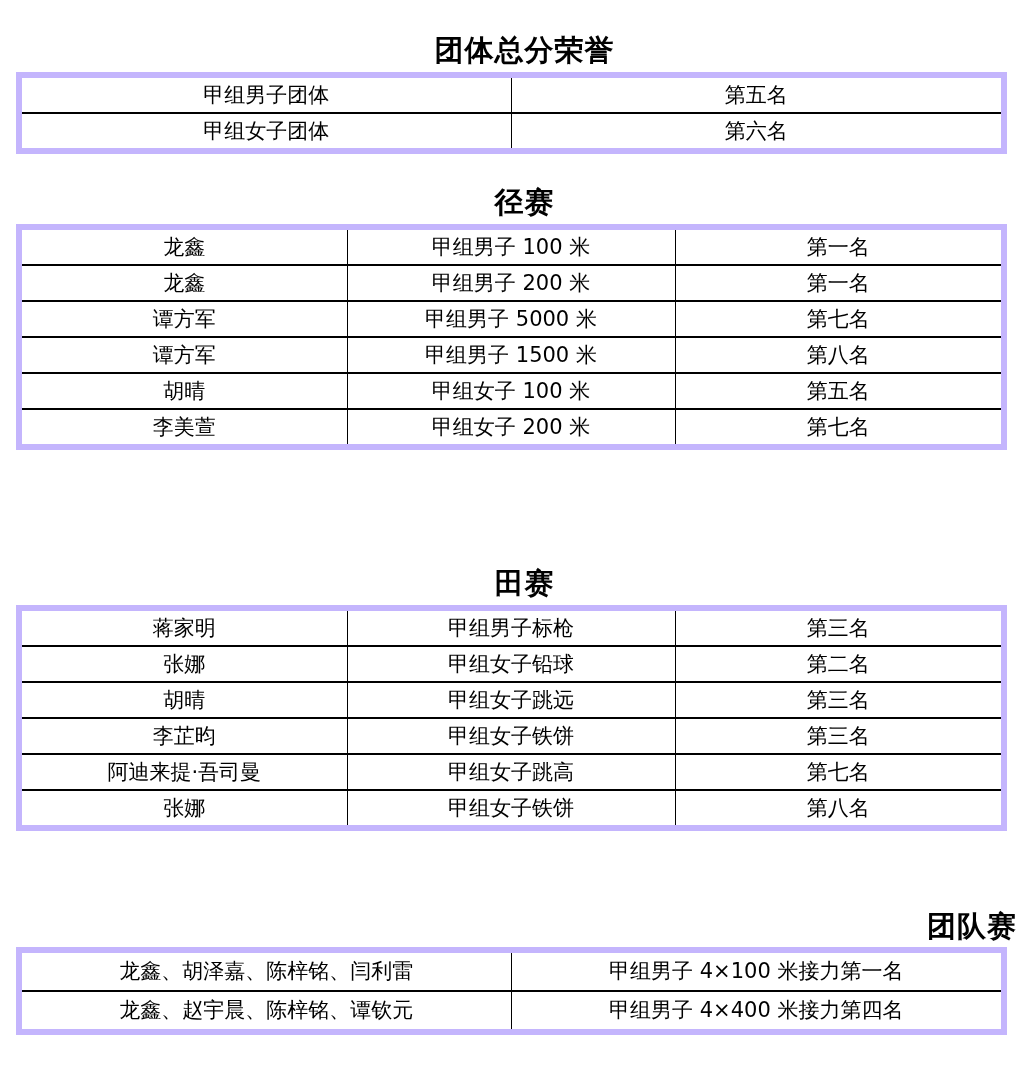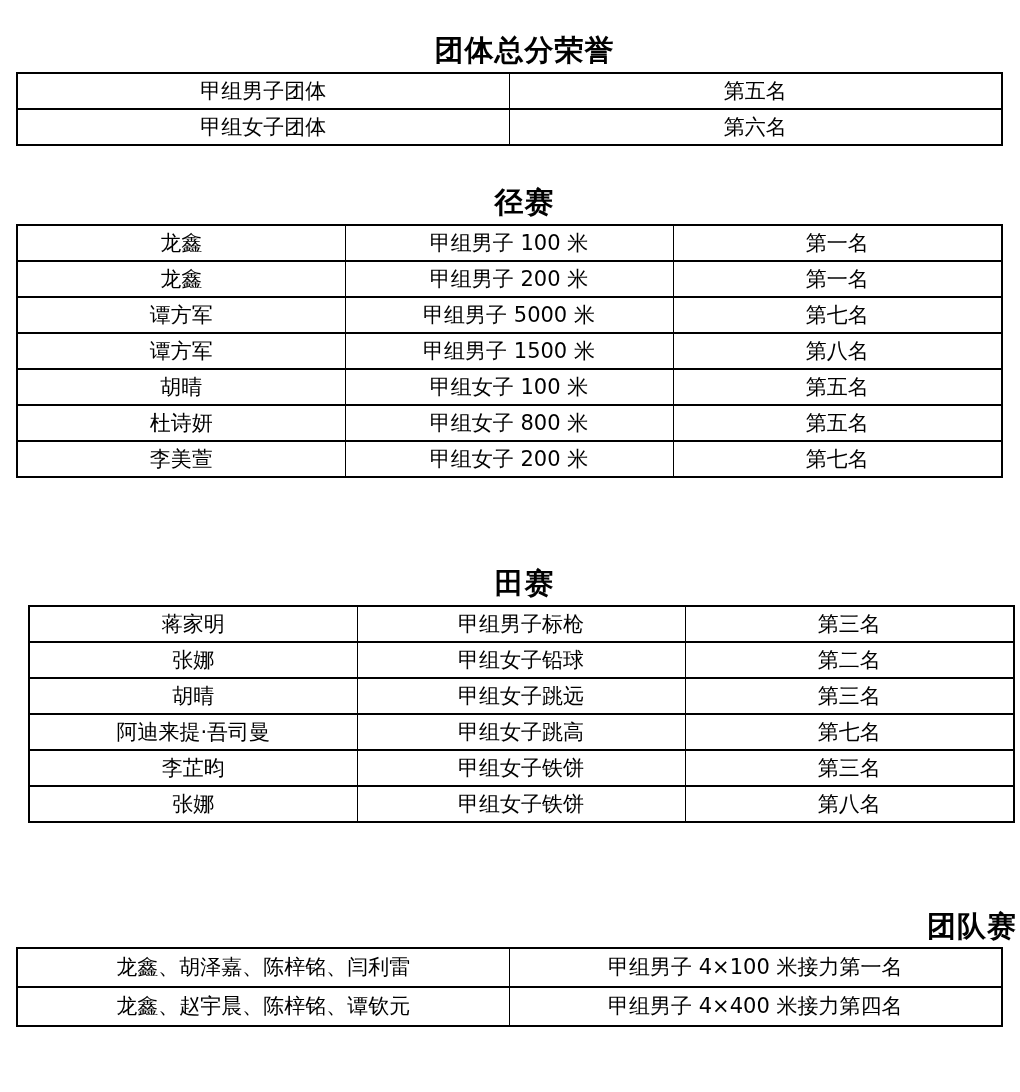--- a/index.html
+++ b/index.html
@@ -15,21 +15,21 @@
       font-weight: bold;
       font-size: 29px;
       line-height: 36px;
       margin: 16px;
       letter-spacing: 1px;
     }
     table {
       width: 985px;
       border-collapse: collapse;
       table-layout: fixed;
-      border: 2px solid #c4b5fd;
+      border: 6px solid #c4b5fd;
       padding-left: 42px;
     }
     td {
       border-top: 2px solid #000;
       border-bottom: 2px solid #000;
       border-left: 1px solid #000;
       border-right: 1px solid #000;
       text-align: center;
       font-size: 21px;
       height: 34px;
@@ -39,21 +39,21 @@
       font-weight: normal;
     }
     td:first-child { border-left: 2px solid #000; }
     td:last-child { border-right: 2px solid #000; margin-left: 7px; }
     .t-team td { height: 37px; line-height: 37px; }
     .s1-title { position: absolute; top: 16px; left: 0; width: 985px; }
     .s1-table { position: absolute; top: 72px; left: 0; }
     .s2-title { position: absolute; top: 168px; left: 0; width: 985px; text-align: center; }
     .s2-table { position: absolute; top: 224px; left: 0; }
     .s3-title { position: absolute; top: 549px; left: 0; width: 985px; }
-    .s3-table { position: absolute; top: 605px; left: 12px; }
+    .s3-table { position: absolute; top: 605px; left: 0; }
     .s4-title { position: absolute; top: 892px; left: 0; width: 985px; text-align: right; }
     .s4-table { position: absolute; top: 947px; left: 0; }
     .team-names { text-align: center; }
   </style>
 </head>
 <body>
 
 <div class="page">
 
   <h2 class="section-title s1-title">团体总分荣誉</h2>
@@ -101,25 +101,20 @@
       <td>谭方军</td>
       <td>甲组男子 1500 米</td>
       <td>第八名</td>
     </tr>
     <tr>
       <td>胡晴</td>
       <td>甲组女子 100 米</td>
       <td>第五名</td>
     </tr>
     <tr>
-      <td>杜诗妍</td>
-      <td>甲组女子 800 米</td>
-      <td>第五名</td>
-    </tr>
-    <tr>
       <td>李美萱</td>
       <td>甲组女子 200 米</td>
       <td>第七名</td>
     </tr>
   </tbody>
     </table>
 
   <h2 class="section-title s3-title">田赛</h2>
   <table class="s3-table">
     <colgroup>
@@ -137,28 +132,28 @@
       <td>张娜</td>
       <td>甲组女子铅球</td>
       <td>第二名</td>
     </tr>
     <tr>
       <td>胡晴</td>
       <td>甲组女子跳远</td>
       <td>第三名</td>
     </tr>
     <tr>
+      <td>李芷昀</td>
+      <td>甲组女子铁饼</td>
+      <td>第三名</td>
+    </tr>
+    <tr>
       <td>阿迪来提·吾司曼</td>
       <td>甲组女子跳高</td>
       <td>第七名</td>
-    </tr>
-    <tr>
-      <td>李芷昀</td>
-      <td>甲组女子铁饼</td>
-      <td>第三名</td>
     </tr>
     <tr>
       <td>张娜</td>
       <td>甲组女子铁饼</td>
       <td>第八名</td>
     </tr>
   </tbody>
     </table>
 
   <h2 class="section-title s4-title">团队赛</h2>

